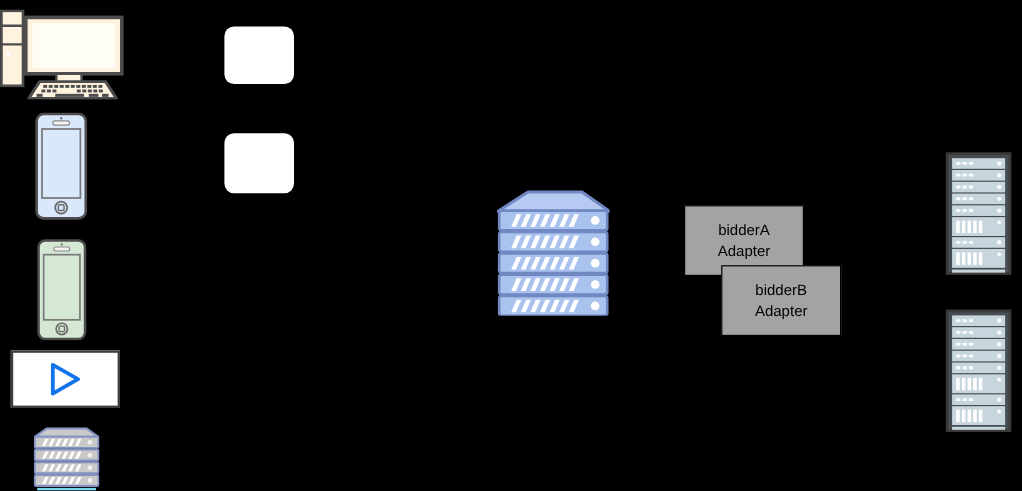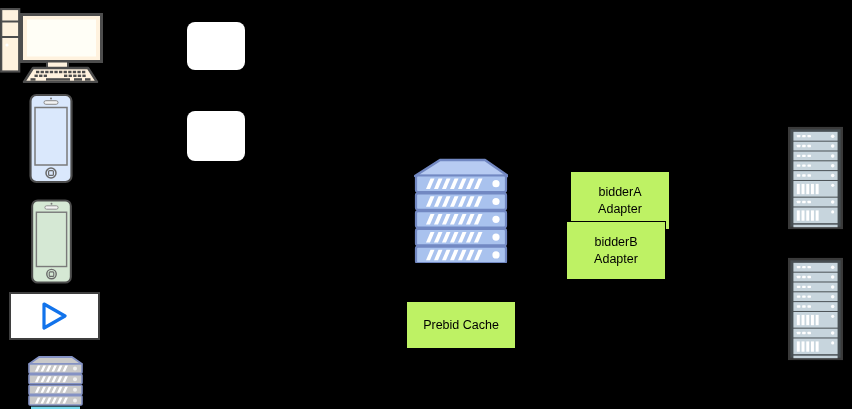--- a/index.html
+++ b/index.html
@@ -3,21 +3,21 @@
 <meta charset="utf-8">
 <style>
   html,body{margin:0;padding:0;background:#000;}
   .canvas{
     position:relative;width:852px;height:409px;background:#000;
     overflow:hidden;font-family:"Liberation Sans",sans-serif;
   }
   .abs{position:absolute;}
   .card{background:#fff;border-radius:8px;}
   .label-box{
-    background:#bef264;border:1px solid #000;box-sizing:border-box;
+    background:#a3a3a3;border:1px solid #000;box-sizing:border-box;
     display:flex;flex-direction:column;align-items:center;justify-content:center;
     color:#000;font-size:12.5px;line-height:1.3;text-align:center;
   }
   .label-box .bold{font-weight:normal;}
   .video-box{
     background:#fff;border:2px solid #3f3f3f;box-sizing:border-box;
     display:flex;align-items:center;justify-content:center;
   }
 </style>
 </head>
@@ -179,30 +179,27 @@
         <path d="M52,102.2 l4.5,-10.5 h4 l-4.5,10.5 z"></path>
       <path d="M60,102.2 l4.5,-10.5 h4 l-4.5,10.5 z"></path>
       <circle cx="82" cy="25.7" r="3.6"></circle>
         <circle cx="82" cy="43.5" r="3.6"></circle>
       <circle cx="82" cy="61.3" r="3.6"></circle>
         <circle cx="82" cy="79.1" r="3.6"></circle>
       <circle cx="82" cy="96.9" r="3.6"></circle>
     </g>
   </svg>
 
-  <div class="abs label-box" style="left:406px;top:301px;width:110px;height:48px">
-    <span>Prebid Cache</span>
-  </div>
 
   <div class="abs label-box" style="left:570px;top:171px;width:100px;height:59px;z-index:1">
     <span>bidderA</span>
     <span class="bold">Adapter</span>
   </div>
 
-  <div class="abs label-box" style="left:566px;top:221px;width:100px;height:59px;z-index:2">
+  <div class="abs label-box" style="left:601px;top:221px;width:100px;height:59px;z-index:2">
     <span>bidderB</span>
     <span class="bold">Adapter</span>
   </div>
 
   <svg class="abs" style="left:788px;top:126px" width="55" height="104" viewBox="0 0 56 104">
     <rect x="1.2" y="1.2" width="53.6" height="101.6" fill="#474E52" stroke="#3A3A3A" stroke-width="2.4"></rect>
     <g fill="#C7D5DD">
       <rect x="5.5" y="5" width="45" height="9"></rect>
       <rect x="5.5" y="15" width="45" height="9"></rect>
       <rect x="5.5" y="25" width="45" height="9"></rect>

